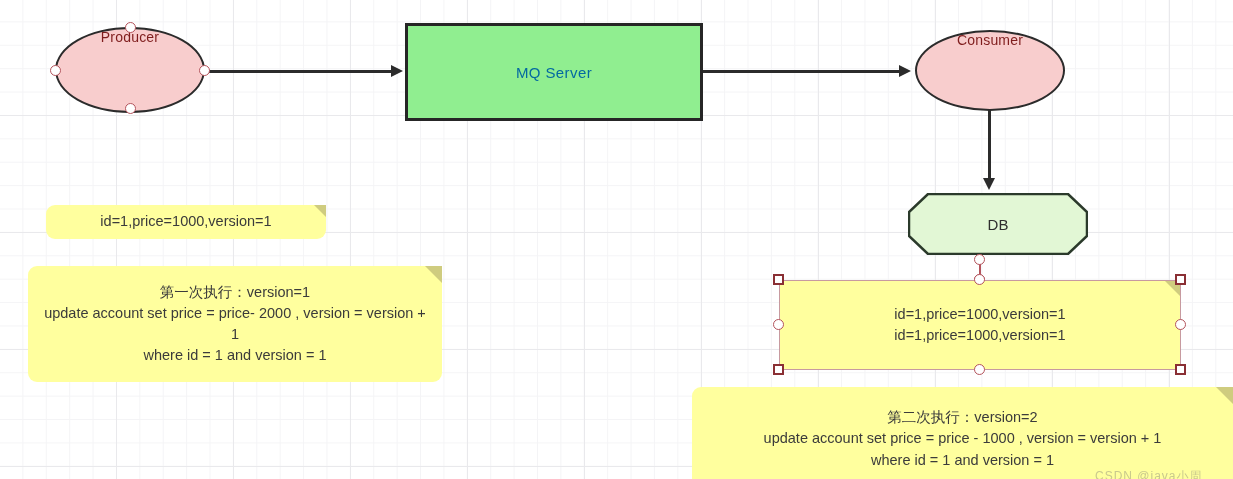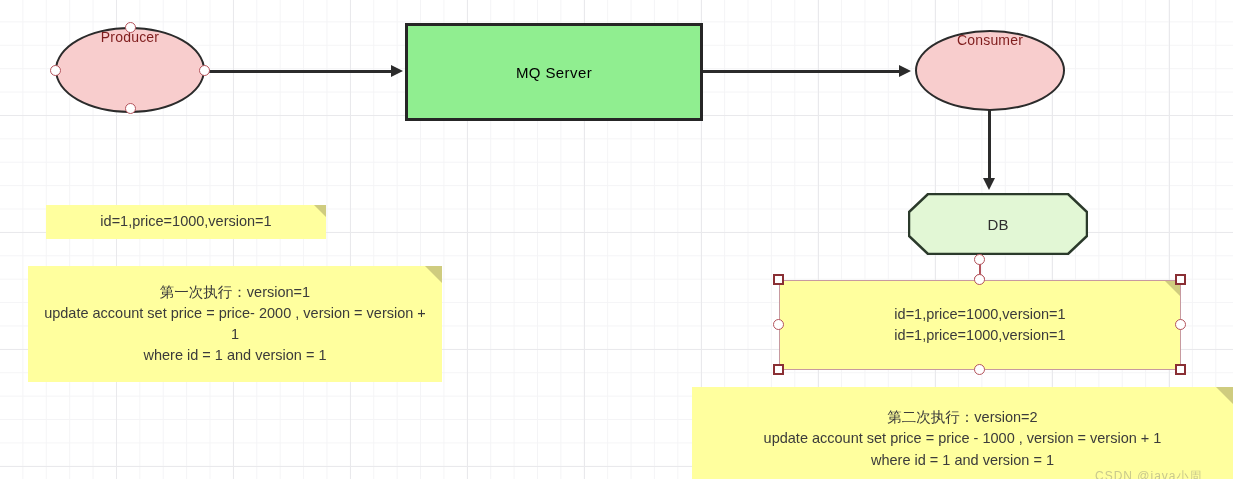--- a/index.html
+++ b/index.html
@@ -30,40 +30,41 @@
     background:#f8cdcd;
     border:2.5px solid #2b2b2b;
     display:flex;justify-content:center;
     color:#7f1d1d;font-size:14px;letter-spacing:.2px;
   }
   
   .rect{
     background:#90ee90;
     border:3px solid #262626;
     display:flex;align-items:center;justify-content:center;
-    color:#000000;font-size:15px;letter-spacing:.4px;
+    color:#0369a1;font-size:15px;letter-spacing:.4px;
   }
   
   .octagon{
     display:flex;align-items:center;justify-content:center;
     color:#2e2e2e;font-size:15px;
   }
   .octagon svg{position:absolute;left:0;top:0;}
   .octagon span{position:relative;z-index:2;}
 
   
   .note{
     background:#ffff9e;
     display:flex;align-items:center;justify-content:center;
     text-align:center;
     color:#3b3b3b;
     font-size:14.5px;
     line-height:1.45;
     padding:6px 14px;
     white-space:pre-line;
+    border-radius:9px;
   }
   .note .dogear{
     position:absolute;top:0;right:0;
     width:0;height:0;
     border-left:17px solid transparent;
     border-top:17px solid #cfcc7f;
   }
   .note-sel{background:#ffff9e;}
 
   

